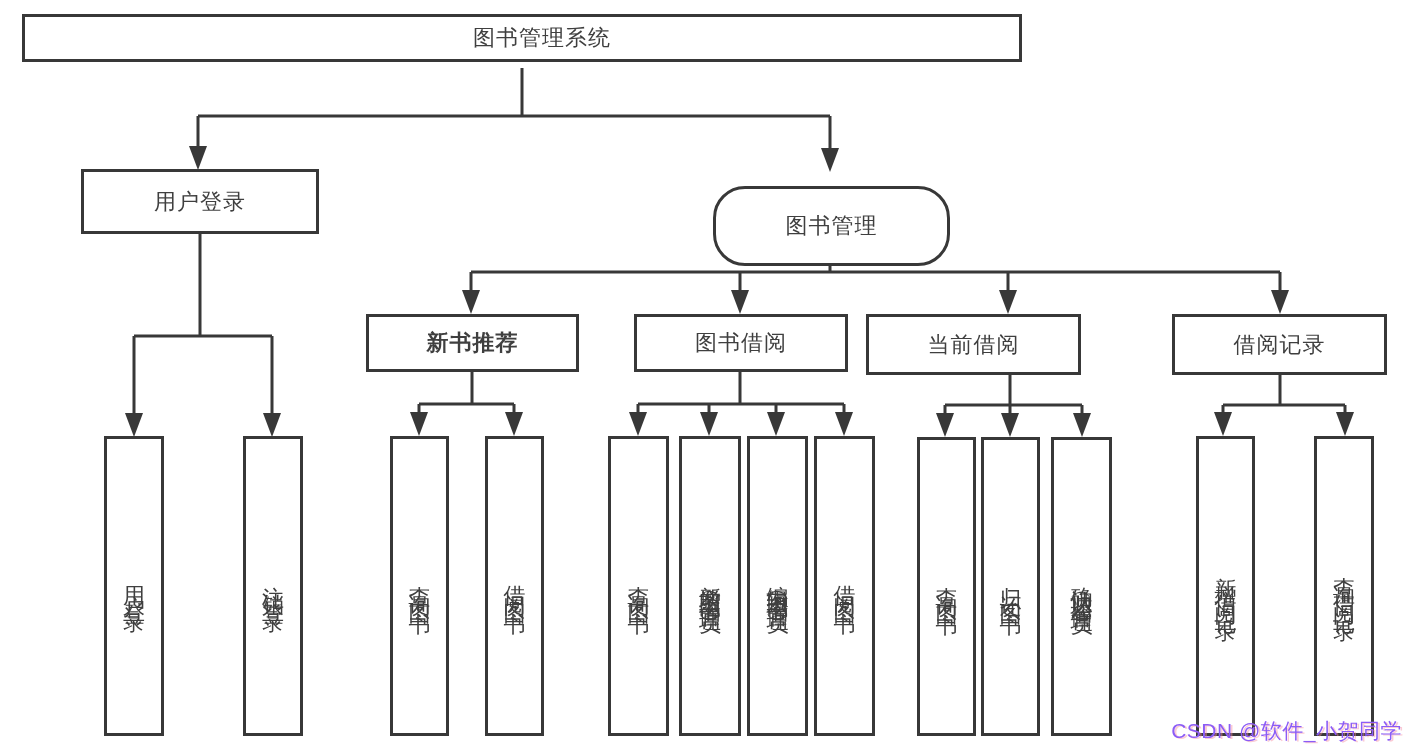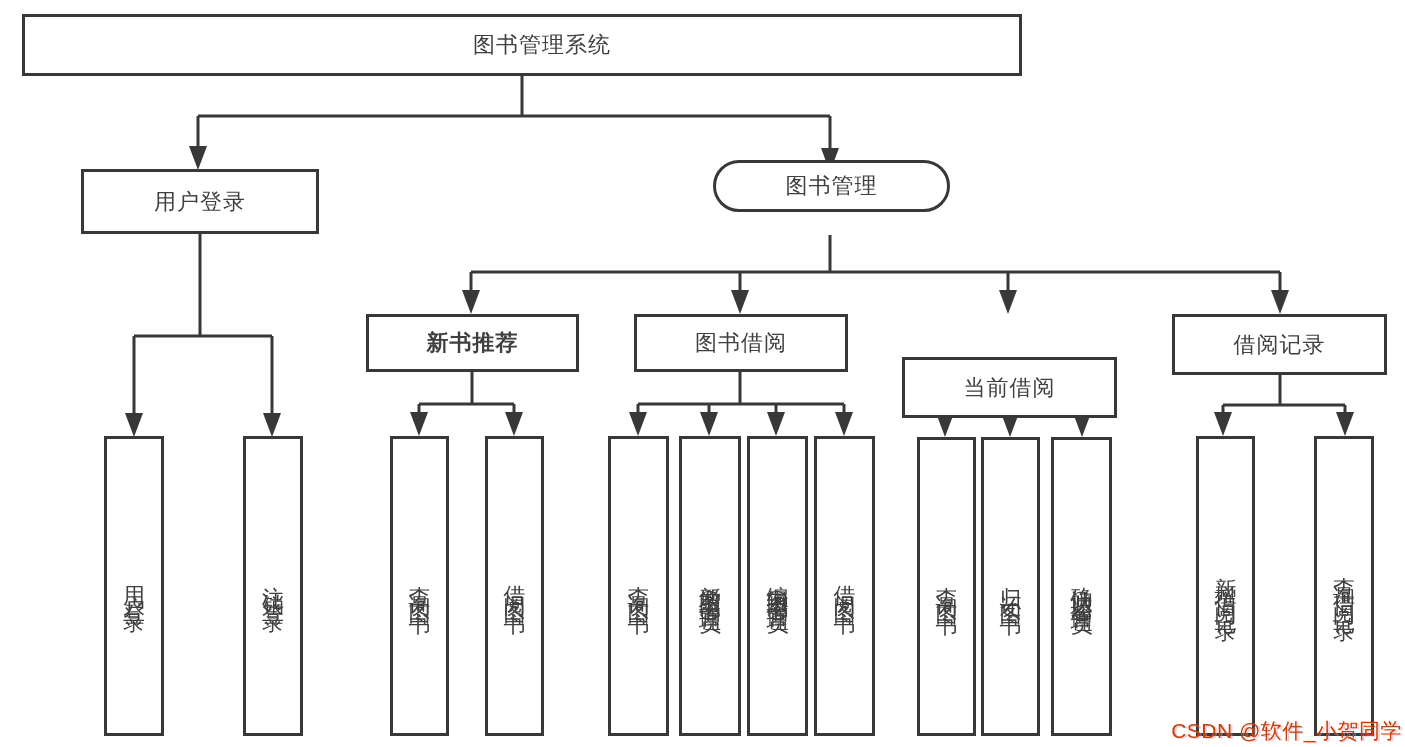--- a/index.html
+++ b/index.html
@@ -50,21 +50,21 @@
   .vtext.tight {
     letter-spacing: 4px;
   }
 
   .watermark {
     position: absolute;
     right: 3px;
     bottom: 2px;
     font-size: 21px;
     letter-spacing: 0.5px;
-    color: #c2410c;
+    color: #8b5cf6;
     text-shadow: 2px 1px 0 rgba(247, 140, 160, 0.45);
     white-space: nowrap;
   }
 </style>
 </head>
 <body>
 
 <div class="canvas">
 
   <svg class="connectors" viewBox="0 0 1405 747" xmlns="http://www.w3.org/2000/svg" aria-hidden="true">
@@ -117,38 +117,38 @@
       M700 412 L718 412 L709 436 Z
       M767 412 L785 412 L776 436 Z
       M835 412 L853 412 L844 436 Z
       M936 413 L954 413 L945 437 Z
       M1001 413 L1019 413 L1010 437 Z
       M1073 413 L1091 413 L1082 437 Z
       M1214 412 L1232 412 L1223 436 Z
       M1336 412 L1354 412 L1345 436 Z"></path>
   </svg>
 
-  <div class="box" style="left:22px; top:14px; width:1000px; height:62px;padding-left:40px;">
+  <div class="box" style="left:22px; top:14px; width:1000px; height:48px;padding-left:40px;">
     <span class="hlabel">图书管理系统</span>
   </div>
 
   <div class="box" style="left:81px; top:169px; width:238px; height:65px;">
     <span class="hlabel">用户登录</span>
   </div>
-  <div class="box" style="left:713px; top:160px; width:237px; height:52px;border-radius:32px;">
+  <div class="box" style="left:713px; top:186px; width:237px; height:80px;border-radius:32px;">
     <span class="hlabel">图书管理</span>
   </div>
 
   <div class="box" style="left:366px; top:314px; width:213px; height:58px;font-weight:bold;">
     <span class="hlabel">新书推荐</span>
   </div>
   <div class="box" style="left:634px; top:314px; width:214px; height:58px;font-family:Liberation Serif, serif;">
     <span class="hlabel">图书借阅</span>
   </div>
-  <div class="box" style="left:902px; top:314px; width:215px; height:61px;margin-top:43px;">
+  <div class="box" style="left:866px; top:314px; width:215px; height:61px;">
     <span class="hlabel">当前借阅</span>
   </div>
   <div class="box" style="left:1172px; top:314px; width:215px; height:61px;">
     <span class="hlabel">借阅记录</span>
   </div>
 
   <div class="box" style="left:104px; top:436px; width:60px; height:300px;">
     <span class="vtext">用户登录</span>
   </div>
   <div class="box" style="left:243px; top:436px; width:60px; height:300px;">

